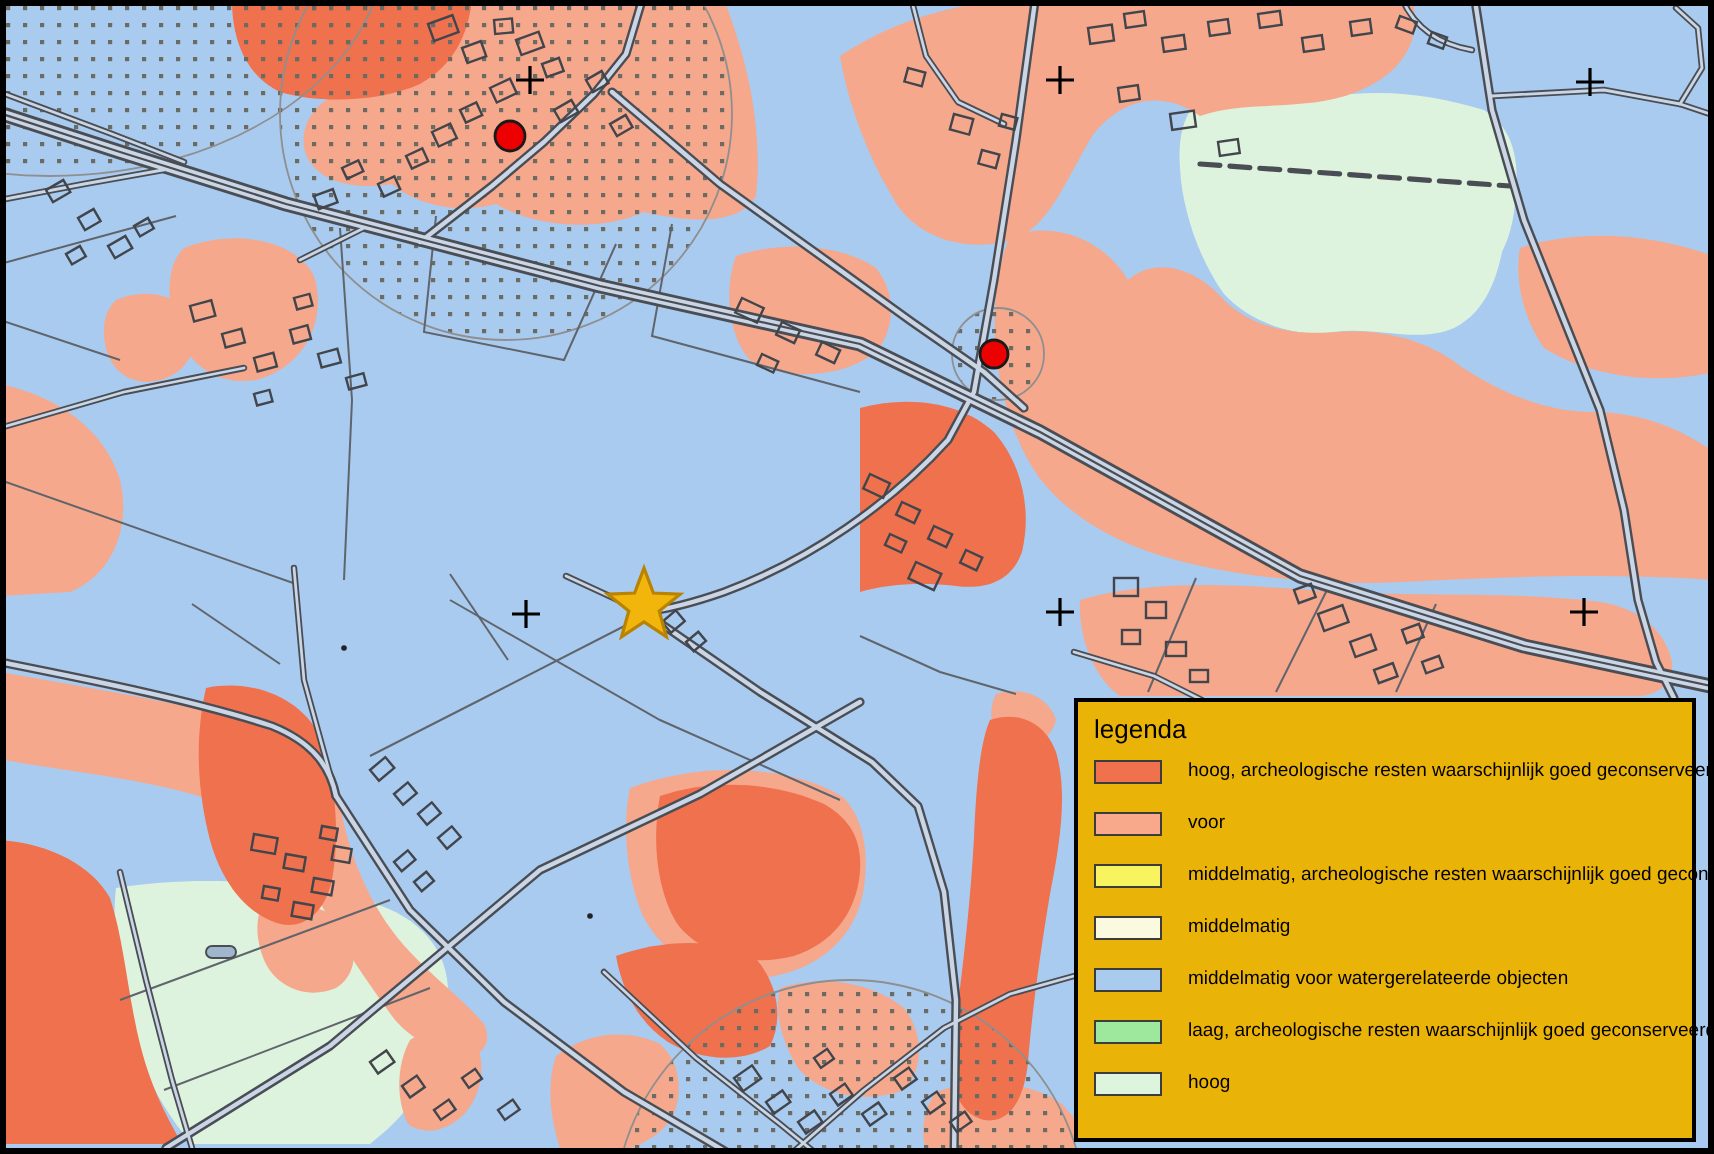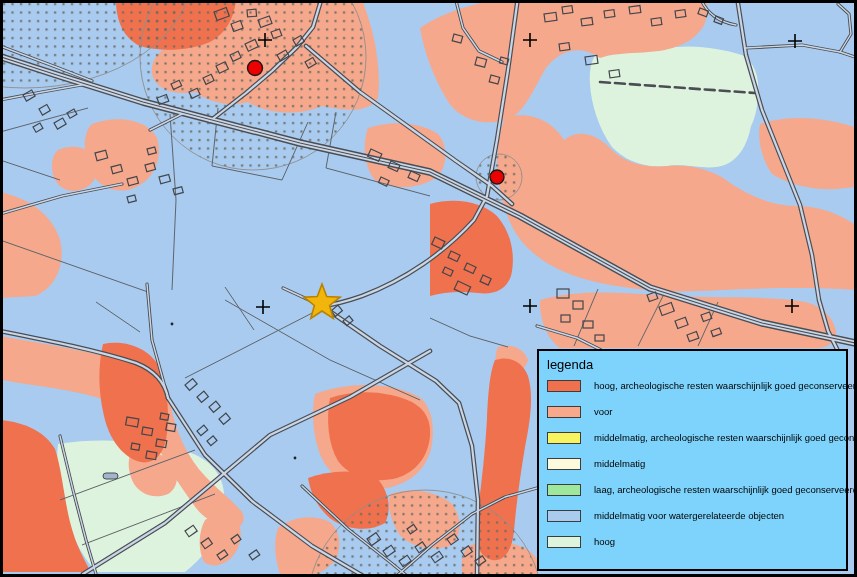--- a/index.html
+++ b/index.html
@@ -1,20 +1,20 @@
 <!DOCTYPE html>
 <html><head>
 <meta charset="utf-8">
 <style>
   html,body{margin:0;padding:0;background:#fff;font-family:"Liberation Sans",sans-serif;}
   #stage{position:relative;width:857px;height:577px;overflow:hidden;background:#A9CBEF;}
   #stage svg{position:absolute;left:0;top:0;}
   .legend{
     position:absolute;left:537px;top:349px;width:311px;height:222px;
-    box-sizing:border-box;background:#7dd3fc;border:2px solid #000;
+    box-sizing:border-box;background:#eab308;border:2px solid #000;
     padding:5px 8px 4px 8px;color:#000;
   }
   .legend-title{font-size:13px;line-height:17px;}
   .legend-subtitle{font-size:10px;font-weight:bold;line-height:14px;margin-bottom:3px;}
   .legend-row{display:flex;align-items:center;height:26px;}
   .legend-swatch{width:34px;height:12px;border:1px solid #3c3c3c;box-sizing:border-box;margin-right:13px;flex:0 0 auto;}
   .legend-label{font-size:9.5px;line-height:12px;white-space:nowrap;}
 </style>
 </head>
 <body>
@@ -306,25 +306,25 @@
   </div>
   <div class="legend-row">
     <span class="legend-swatch" style="background: rgb(248, 244, 95);"></span>
     <span class="legend-label">middelmatig, archeologische resten waarschijnlijk goed geconserveerd</span>
   </div>
   <div class="legend-row">
     <span class="legend-swatch" style="background: rgb(251, 250, 223);"></span>
     <span class="legend-label">middelmatig</span>
   </div>
   <div class="legend-row">
+    <span class="legend-swatch" style="background: rgb(168, 203, 238);"></span>
+    <span class="legend-label">middelmatig voor watergerelateerde objecten</span>
+  </div>
+  <div class="legend-row">
     <span class="legend-swatch" style="background: rgb(157, 232, 157);"></span>
     <span class="legend-label">laag, archeologische resten waarschijnlijk goed geconserveerd</span>
   </div>
   <div class="legend-row">
-    <span class="legend-swatch" style="background: rgb(168, 203, 238);"></span>
-    <span class="legend-label">middelmatig voor watergerelateerde objecten</span>
-  </div>
-  <div class="legend-row">
     <span class="legend-swatch" style="background: rgb(221, 244, 221);"></span>
     <span class="legend-label">hoog</span>
   </div>
 </div>
 </div>
 
 </body></html>

